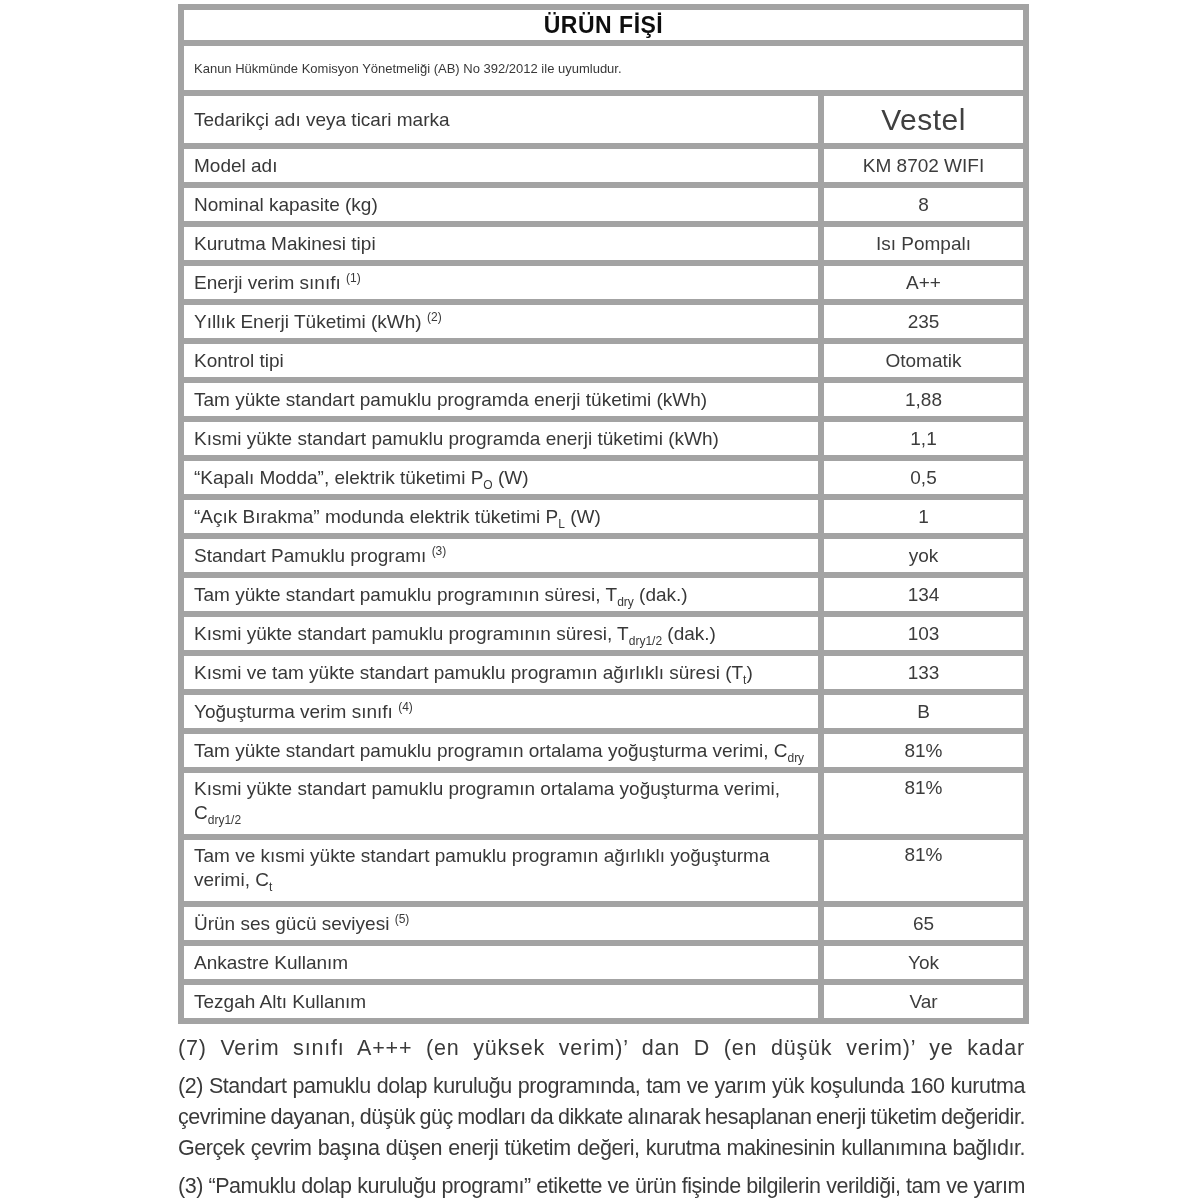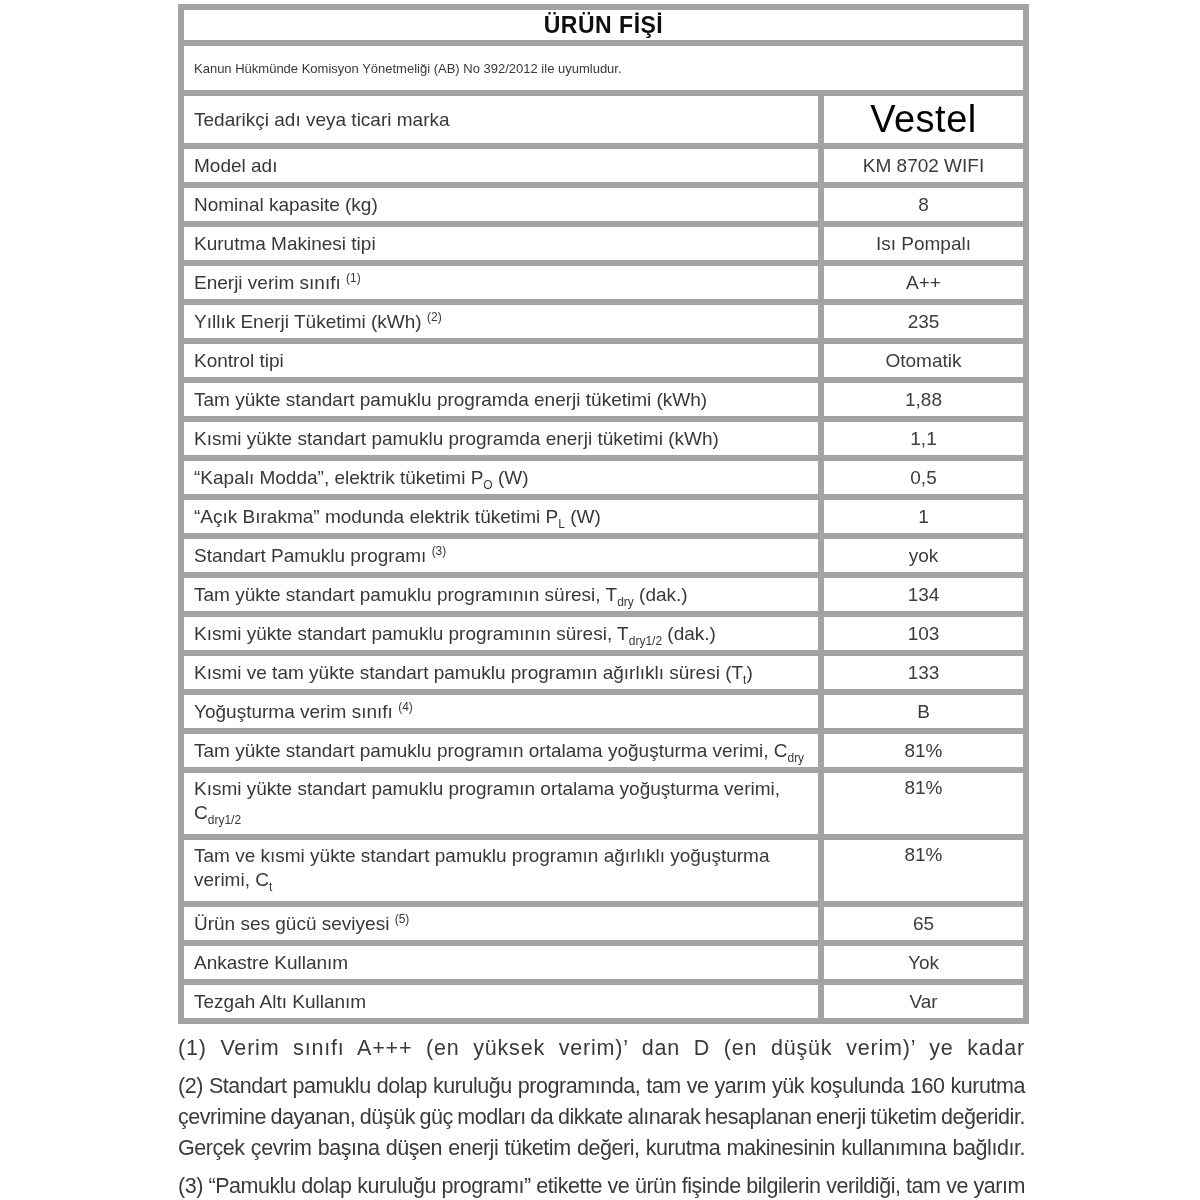--- a/index.html
+++ b/index.html
@@ -48,22 +48,22 @@
     padding: 2px 8px 2px 10px;
     color: #383838;
     line-height: 24px;
   }
   td.value {
     text-align: center;
     font-size: 19px;
     color: #3c3c3c;
   }
   td.value.brand {
-    font-size: 38px;
-    color: #000000;
+    font-size: 30px;
+    color: #404040;
     letter-spacing: 0.5px;
   }
   tr.brand td { height: 43px; }
   tr.tall td {
     height: 55px;
     vertical-align: top;
     padding-top: 4px;
   }
   sup {
     font-size: 12px;
@@ -202,17 +202,17 @@
         </tr>
         <tr>
           <td class="label">Tezgah Altı Kullanım</td>
           <td class="value">Var</td>
         </tr>
       </tbody>
   </table>
 
   <div class="footnotes" id="footnotes">
 
-  <p class="fn fn-wide">(1) Verim sınıfı A+++ (en yüksek verim)’ dan D (en düşük verim)’ ye kadar</p>
+  <p class="fn fn-wide">(7) Verim sınıfı A+++ (en yüksek verim)’ dan D (en düşük verim)’ ye kadar</p>
       <p class="fn fn-tight">(2) Standart pamuklu dolap kuruluğu programında, tam ve yarım yük koşulunda 160 kurutma çevrimine dayanan, düşük güç modları da dikkate alınarak hesaplanan enerji tüketim değeridir. Gerçek çevrim başına düşen enerji tüketim değeri, kurutma makinesinin kullanımına bağlıdır.</p>
       <p class="fn fn-tight">(3) “Pamuklu dolap kuruluğu programı” etikette ve ürün fişinde bilgilerin verildiği, tam ve yarım yükte kullanılabilecek standart kurutma programıdır. Bu program, normal ıslak pamuklu yüklerin kurutulmasında kullanılan enerji tüketimi açısından en verimli programdır.</p>
     </div>
 </div>
 
 </body></html>

